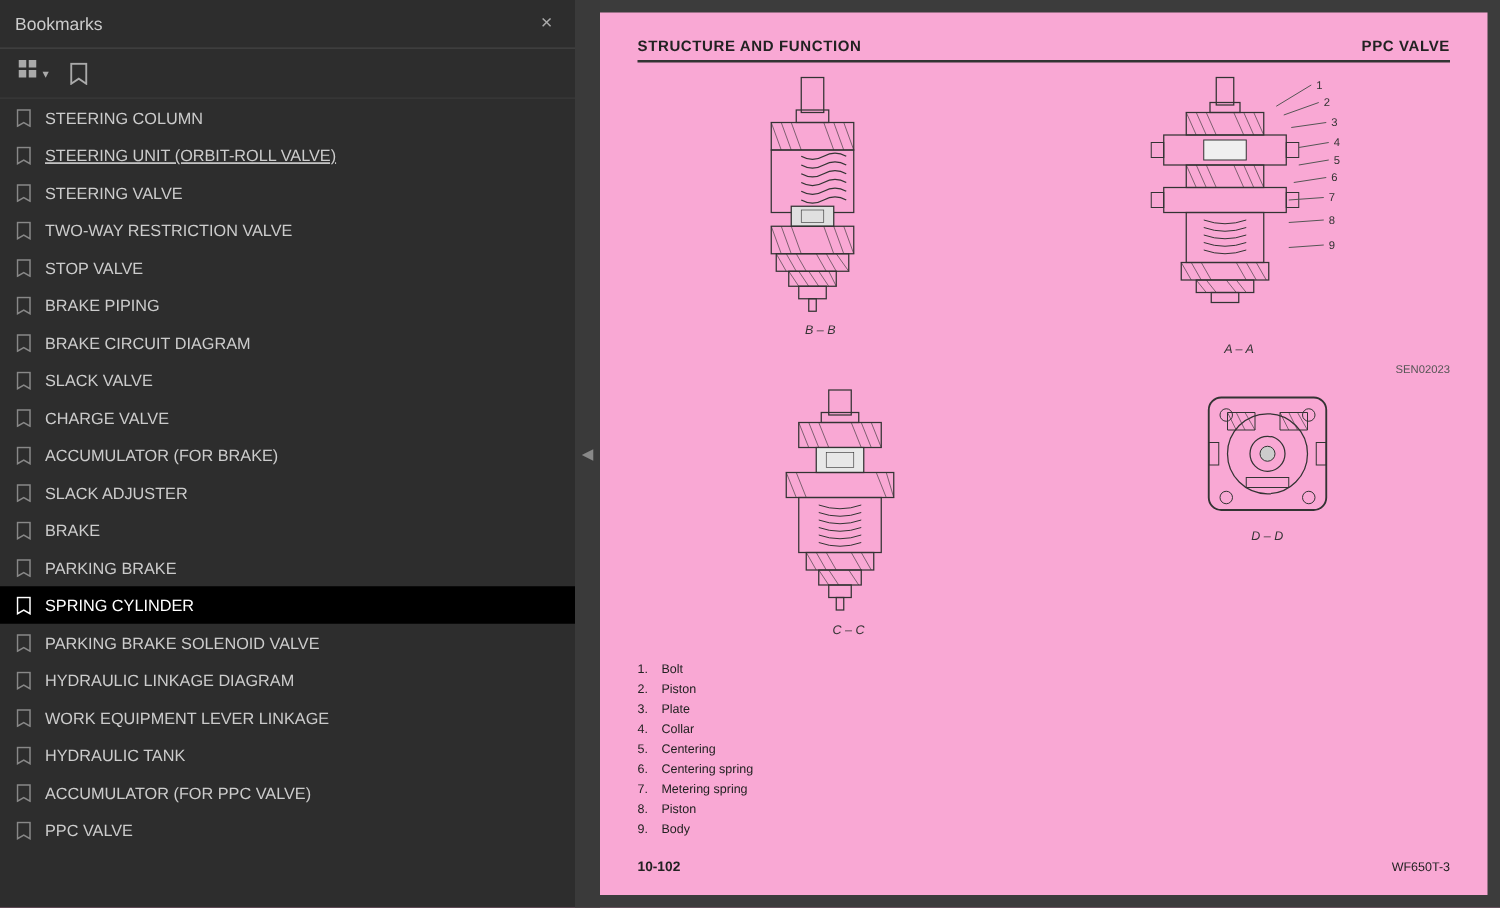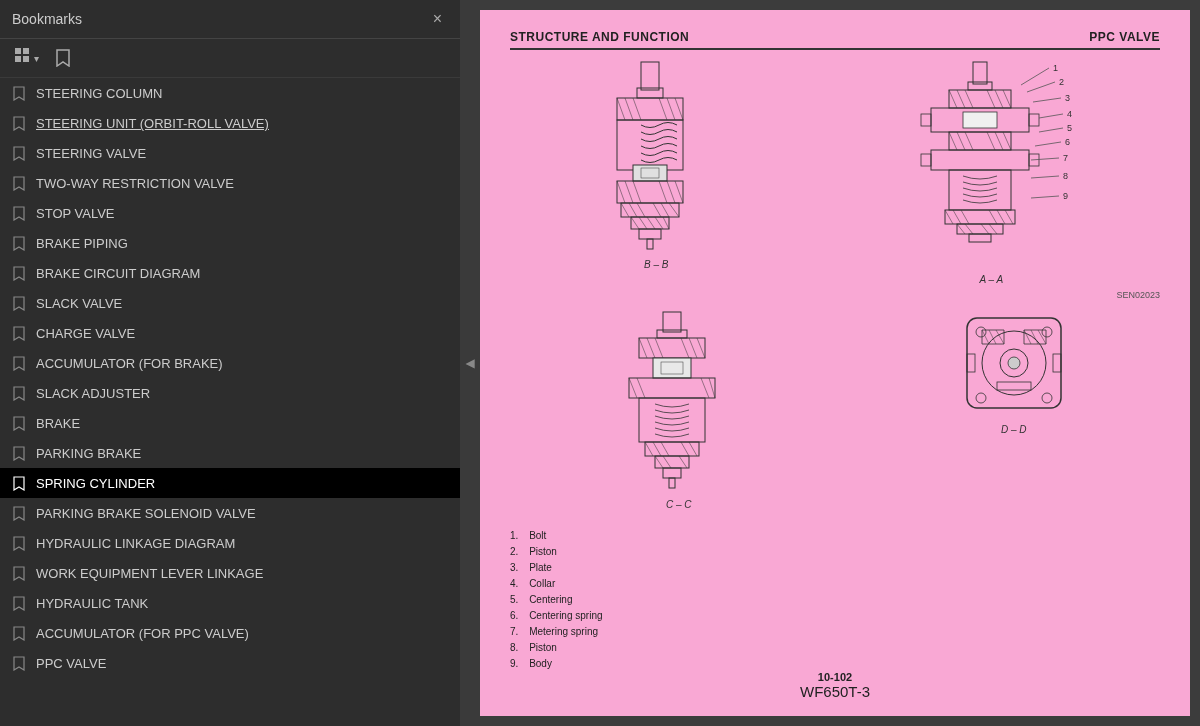--- a/index.html
+++ b/index.html
@@ -212,31 +212,30 @@
     }
 
     .page-footer {
       position: absolute;
       bottom: 16px;
       left: 30px;
       right: 30px;
       display: flex;
       justify-content: space-between;
       align-items: center;
-      flex-direction: column;
     }
 
     .page-number {
       font-size: 11px;
       font-weight: bold;
       color: #222;
     }
 
     .page-ref {
-      font-size: 15px;
+      font-size: 10px;
       color: #222;
     }
   </style>
 </head>
 <body>
 
 <div class="bookmarks-panel">
   <div class="bookmarks-header">
     <span class="bookmarks-title">Bookmarks</span>
     <button class="close-btn">×</button>

